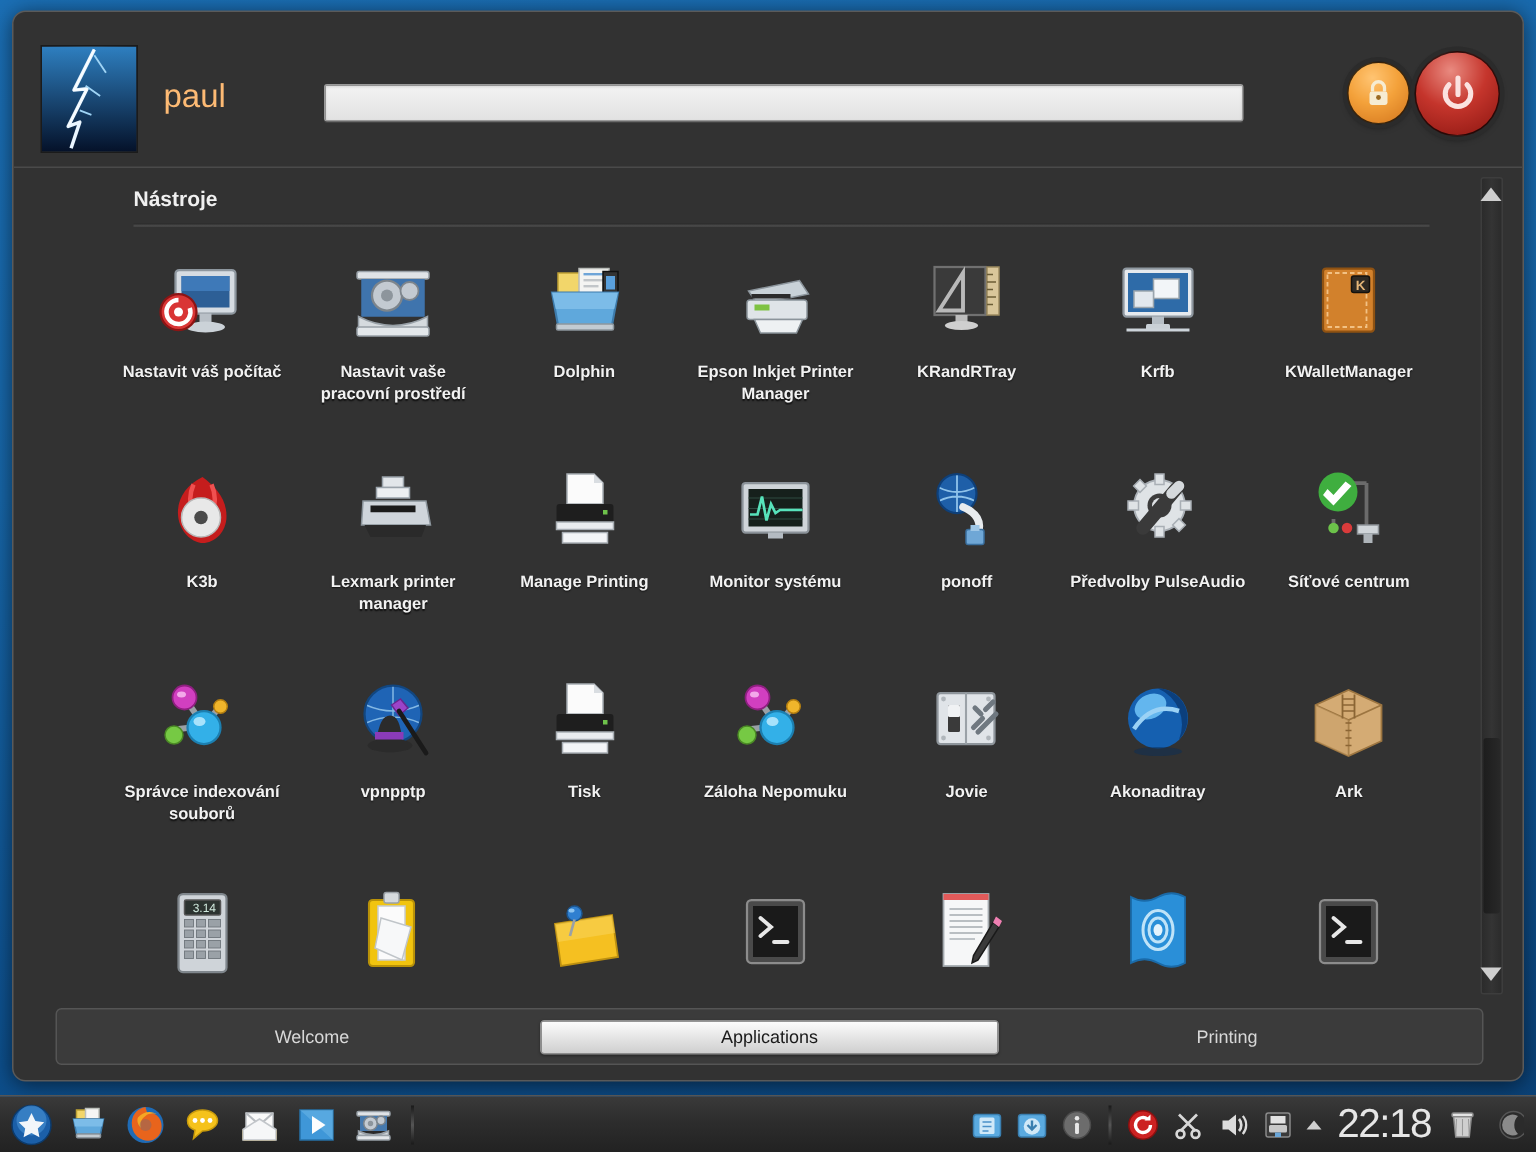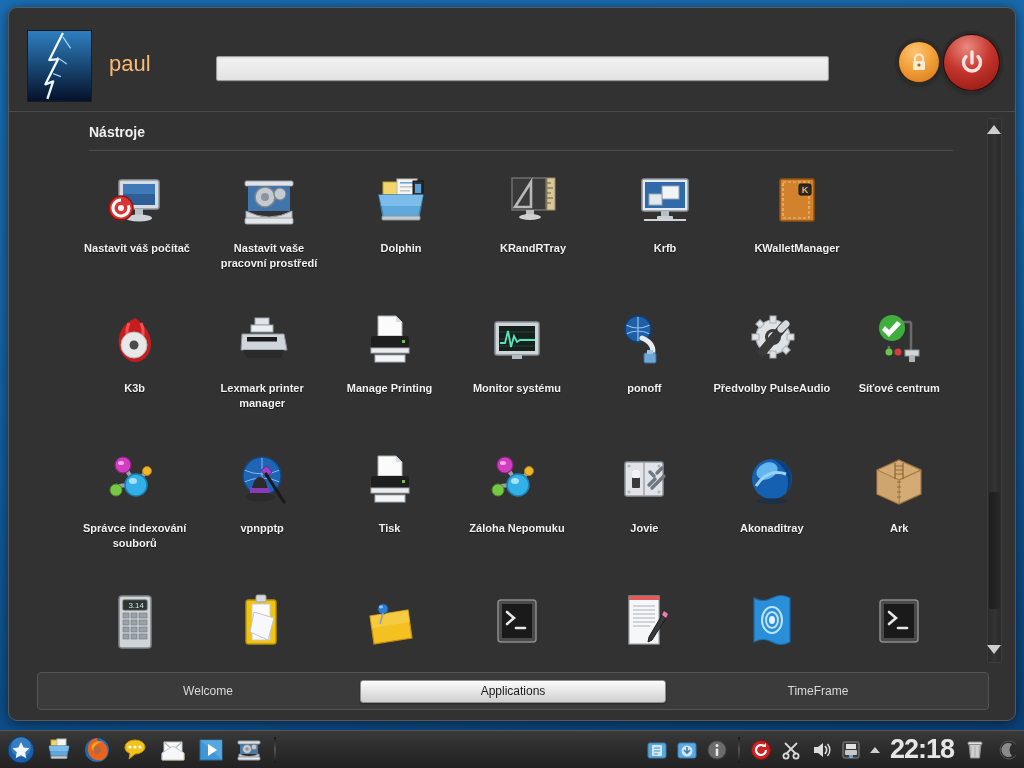--- a/index.html
+++ b/index.html
@@ -141,21 +141,21 @@
           display:flex; align-items:center; justify-content:center; }
   .tbico svg{ width:28px; height:28px; }
   #tbdiv1{ width:2px; height:26px; margin-left:8px;
            background:linear-gradient(#1a1a1a,#555,#1a1a1a); }
   #tray{ margin-left:auto; display:flex; align-items:center; padding-right:4px; }
   .tray{ width:26px; height:26px; margin:0 2px; cursor:pointer;
          display:flex; align-items:center; justify-content:center; }
   .tray svg{ width:22px; height:22px; }
   #traydiv{ width:2px; height:26px; margin:0 6px;
             background:linear-gradient(#1a1a1a,#555,#1a1a1a); }
-  #clock{ font-size:27px; color:#e6e6e6; margin:0 6px; letter-spacing:-1px;font-weight:bold; }
+  #clock{ font-size:27px; color:#e6e6e6; margin:0 6px; letter-spacing:-1px; }
   .smalltri{ width:0;height:0;border-left:5px solid transparent;
              border-right:5px solid transparent;border-bottom:6px solid #d0d0d0;
              margin:0 4px; cursor:pointer;}
 </style>
 </head>
 <body>
 
 <div id="desktop">
 
   <div id="launcher">
@@ -246,20 +246,32 @@
                 <rect x="44" y="11" width="10" height="15" fill="#333" stroke="#111"></rect>
                 <rect x="46" y="14" width="6" height="9" fill="#5aa0dc"></rect>
                 <path d="M10 25 h44 l-4 22 h-36z" fill="#5fa8dc" stroke="#3d7bab" stroke-width="1.4"></path>
                 <path d="M10 25 h44 l-2.5 11 h-39z" fill="#7cbce8"></path>
                 <rect x="13" y="46" width="38" height="4" rx="1" fill="#c2cbd2" stroke="#8d969d"></rect>
               </svg>
             </div>
             <div class="lbl">Dolphin</div>
           </div>
 
+          <div class="cell">
+            <div class="ico">
+              <svg viewBox="0 0 64 64">
+                <path d="M14 24 L48 17 L54 26 L20 33z" fill="#c9d2d8" stroke="#8b949b"></path>
+                <rect x="13" y="30" width="40" height="13" rx="2" fill="#dfe4e8" stroke="#8b949b"></rect>
+                <rect x="18" y="33" width="10" height="4" fill="#7ec242"></rect>
+                <path d="M18 43 L50 43 L46 52 L22 52z" fill="#eef1f3" stroke="#8b949b"></path>
+                <rect x="16" y="26" width="26" height="3" fill="#2b2b2b"></rect>
+              </svg>
+            </div>
+            <div class="lbl wrap">Epson Inkjet Printer Manager</div>
+          </div>
 
           <div class="cell">
             <div class="ico">
               <svg viewBox="0 0 64 64">
                 <rect x="11" y="8" width="34" height="32" fill="#3a3a3a" stroke="#707070" stroke-width="1.5"></rect>
                 <path d="M14 37 L30 12 L30 37z" fill="none" stroke="#b9b9b9" stroke-width="2.6"></path>
                 <rect x="46" y="8" width="8" height="32" fill="#d9c69a" stroke="#9c8a5f"></rect>
                 <g stroke="#6b5c35" stroke-width="1">
                     <line x1="46" y1="13" x2="50" y2="13"></line>
                     <line x1="46" y1="18" x2="52" y2="18"></line>
@@ -657,21 +669,21 @@
 
     <div id="sbtrack">
       <div id="sbthumb"></div>
     </div>
     <div id="sbup" class="sbarrow"></div>
     <div id="sbdown" class="sbarrow"></div>
 
     <div id="tabbar">
       <div class="tab">Welcome</div>
       <div class="tab active">Applications</div>
-      <div class="tab">TimeFrame</div>
+      <div class="tab">Printing</div>
     </div>
 
   </div>
 
   <div id="taskbar">
 
     <div class="tbico">
       <svg viewBox="0 0 28 28">
         <circle cx="14" cy="14" r="13" fill="#1b5fa8" stroke="#0c3a6b"></circle>
         <circle cx="14" cy="11" r="10" fill="#4a93d6" opacity=".6"></circle>

